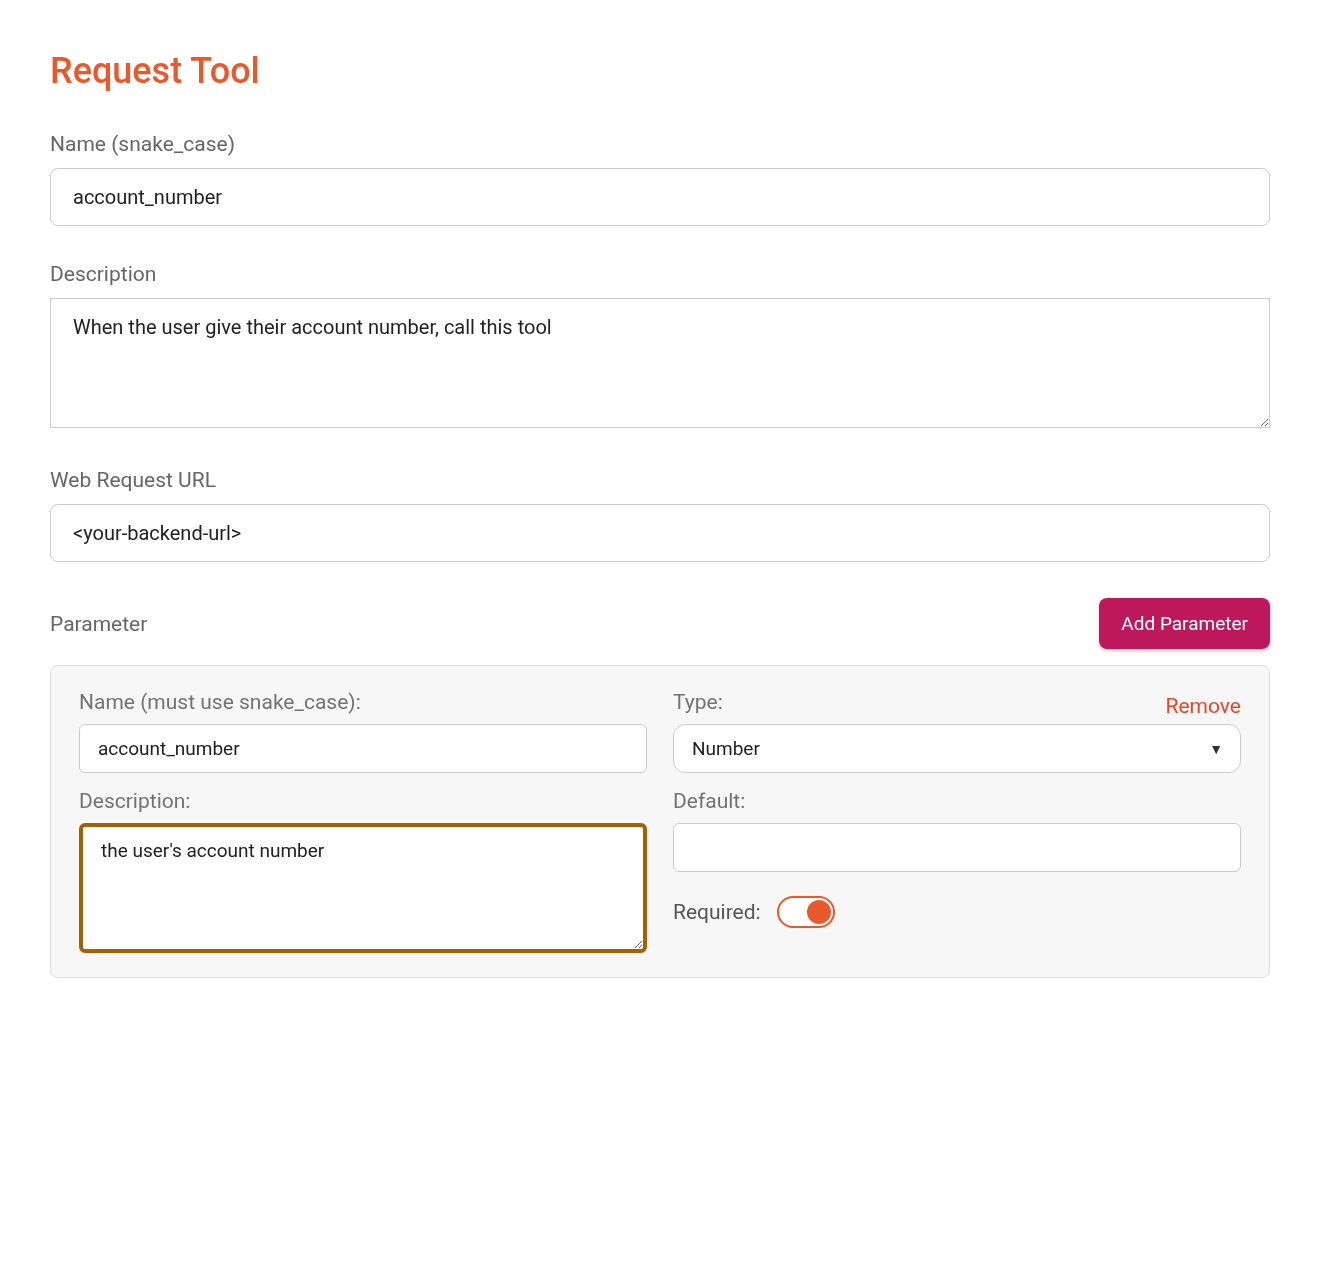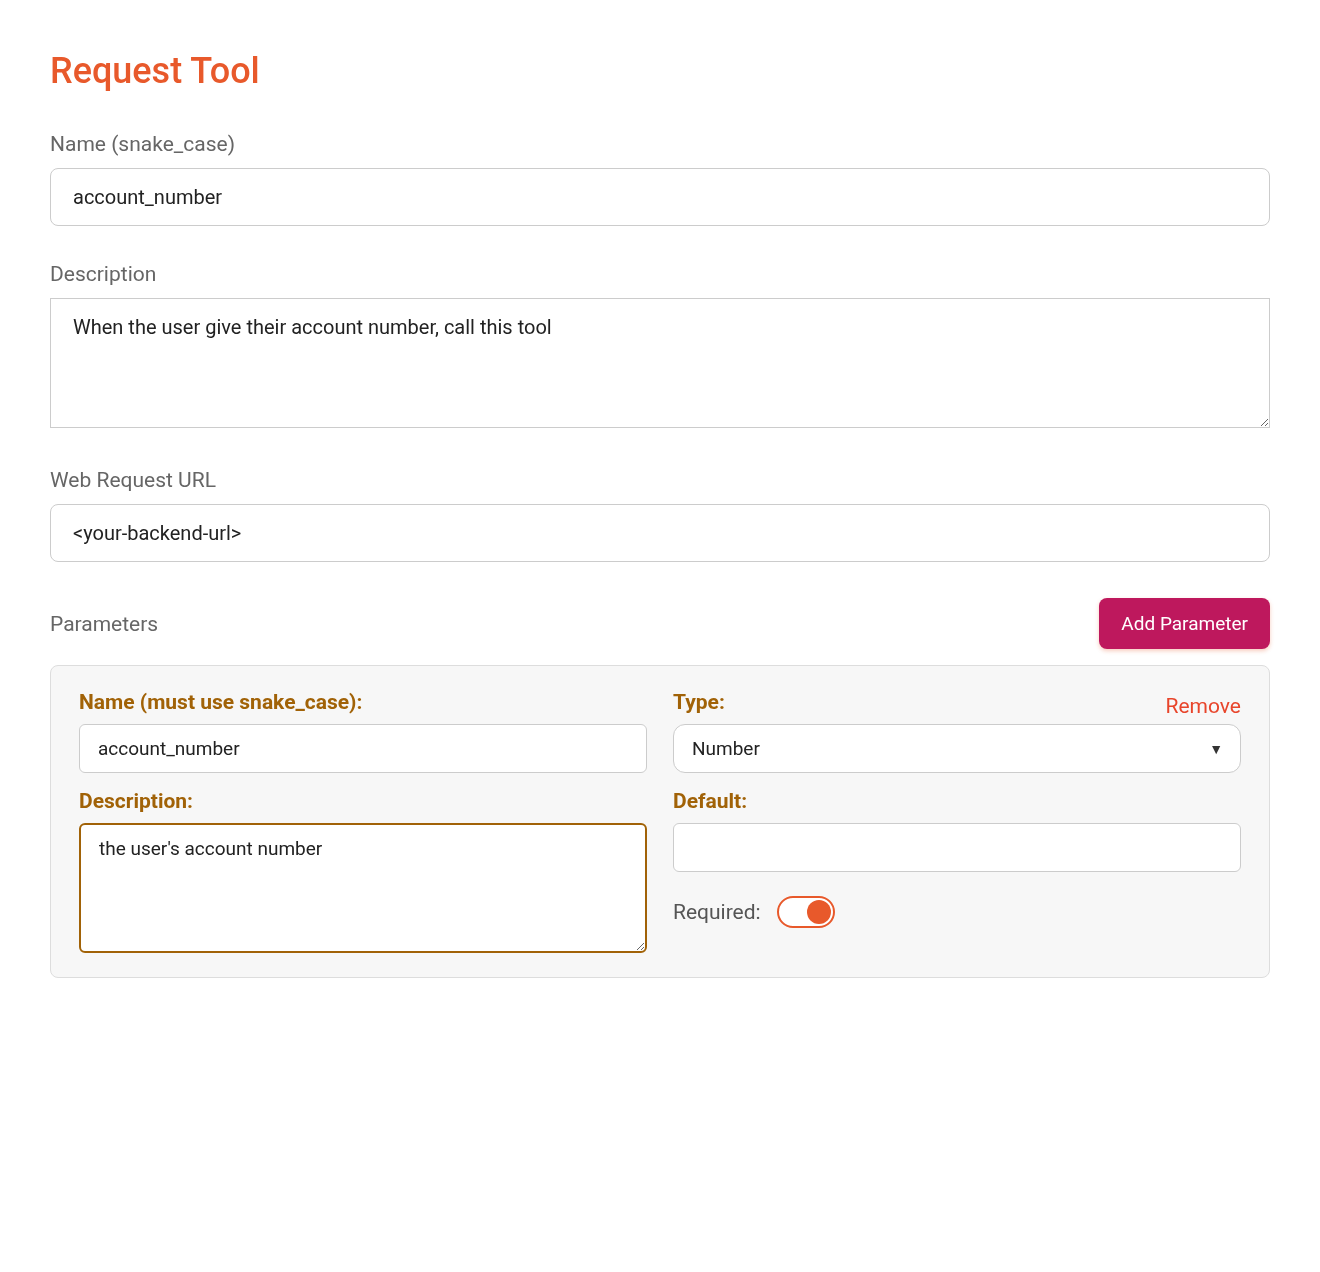--- a/index.html
+++ b/index.html
@@ -92,43 +92,42 @@
       display: flex;
       gap: 26px;
     }
     .param-col {
       flex: 1;
       display: flex;
       flex-direction: column;
     }
     .param-label {
       font-size: 21px;
-      color: #a16207;
+      color: #737373;
       margin-bottom: 10px;
       margin-top: 0;
-      font-weight: bold;
     }
     .param-label.spaced {
       margin-top: 16px;
     }
     .param-input {
       width: 100%;
       padding: 12px 18px;
       font-size: 19px;
       border: 1px solid #ccc;
       border-radius: 6px;
       font-family: inherit;
       background: #fff;
       color: #222;
     }
     .param-textarea {
       width: 100%;
       padding: 12px 18px;
       font-size: 19px;
-      border: 2px solid #a16207;
+      border: 4px solid #a16207;
       border-radius: 6px;
       font-family: inherit;
       background: #fff;
       resize: both;
       min-height: 130px;
       color: #222;
     }
     .select-wrapper {
       position: relative;
     }
@@ -196,21 +195,21 @@
   <label class="field-label">Description</label>
   <textarea class="textarea-input" style="">When the user give their account number, call this tool</textarea>
 </div>
 
 <div class="field-group">
   <label class="field-label">Web Request URL</label>
   <input type="text" class="text-input" value="&lt;your-backend-url&gt;" style="">
 </div>
 
 <div class="parameters-header">
-  <span class="parameters-label">Parameters</span>
+  <span class="parameters-label">Parameter</span>
   <button class="add-parameter-btn">Add Parameter</button>
 </div>
 
 <div class="parameter-card">
   <button class="remove-link">Remove</button>
 
   <div class="param-columns">
     <div class="param-col">
       <label class="param-label">Name (must use snake_case):</label>
       <input type="text" class="param-input" value="account_number" style="">

